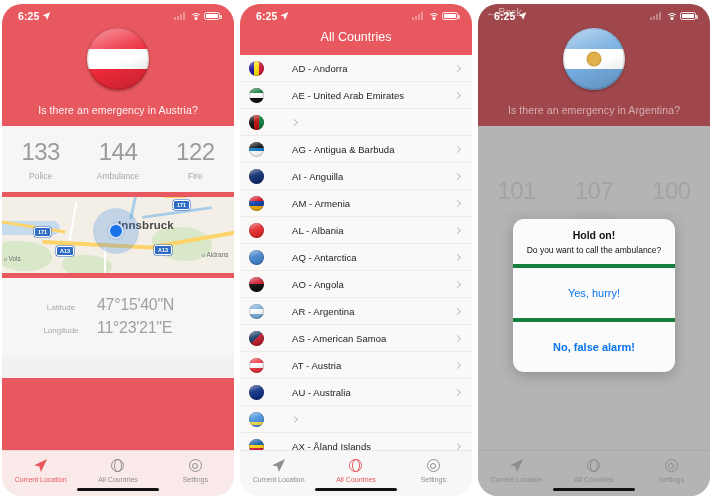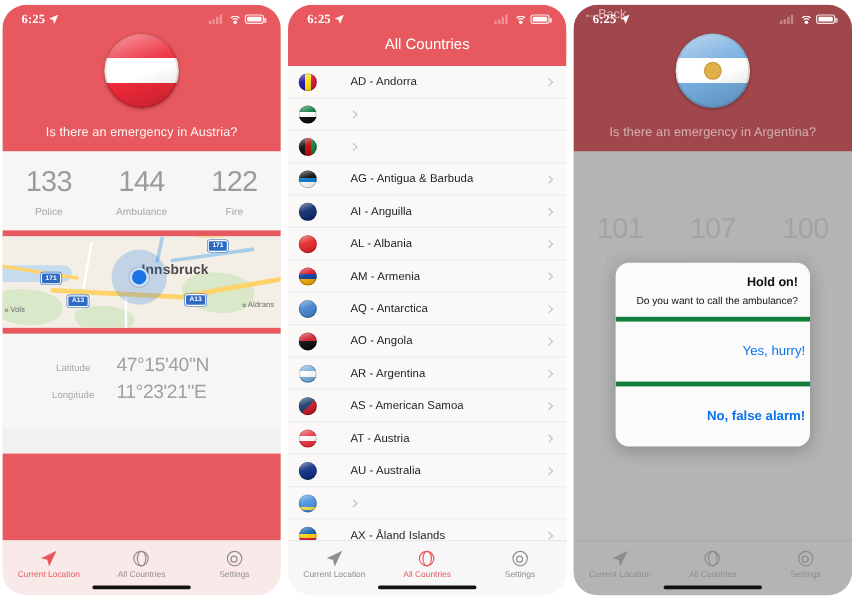--- a/index.html
+++ b/index.html
@@ -33,21 +33,21 @@
     height: 22px;
     display: flex;
     align-items: center;
     justify-content: space-between;
     padding: 2px 14px 0 16px;
     font-size: 10.5px;
     font-weight: bold;
     color: #fff;
     letter-spacing: .1px;
   }
-  .sb-left { display: flex; align-items: center; gap: 3px; font-family: Liberation Serif, serif; }
+  .sb-left { display: flex; align-items: center; gap: 3px; }
   .sb-right { display: flex; align-items: center; gap: 3px; }
   .loc-arrow {
     width: 8px; height: 8px;
     background: #fff;
     clip-path: polygon(100% 0, 0 45%, 42% 55%, 58% 100%);
     opacity: .95;
   }
   .wifi { width: 11px; height: 8px; position: relative; }
   .wifi i {
     position: absolute; left: 50%; transform: translateX(-50%);
@@ -264,21 +264,21 @@
   .homebar {
     position:absolute; bottom:5px; left:50%; transform:translateX(-50%);
     width:82px; height:3.5px; background:#111; border-radius:2px;
   }
   .alert {
     position:absolute; z-index:30;
     left:50%; top:215px; transform:translateX(-50%);
     width:162px; background:#fbfbfb;
     border-radius:11px; overflow:hidden;
     box-shadow:0 3px 14px rgba(0,0,0,.22);
-    text-align:right;
+    text-align:center;
   }
   .alert-head { padding:10px 10px 9px; }
   .alert-title { font-size:10.5px; font-weight:bold; color:#111; }
   .alert-msg { font-size:8.5px; color:#111; margin-top:4px; }
   .alert-btn {
     border-top:4px solid #15803d;
     padding:19px 4px; font-size:11px; color:#0a73ec;
   }
   .alert-btn.bold { font-weight:bold; }
 </style>
@@ -419,44 +419,45 @@
     </div>
 
     <div class="listwrap">
       <div class="crow-item">
         <span class="flagsm" style="background:linear-gradient(90deg,#10069f 33%,#fedf00 33% 66%,#d00c33 66%)"></span>
         <span class="cname">AD - Andorra</span>
         <span class="chev"></span>
       </div>
       <div class="crow-item">
         <span class="flagsm" style="background:linear-gradient(#00732f 0 33%,#fff 33% 66%,#000 66%)"></span>
+        <span class="cname">AE - United Arab Emirates</span>
         <span class="chev"></span>
       </div>
       <div class="crow-item">
         <span class="flagsm" style="background:linear-gradient(90deg,#000 33%,#bf0000 33% 66%,#007a36 66%)"></span>
         <span class="chev"></span>
       </div>
       <div class="crow-item">
         <span class="flagsm" style="background:linear-gradient(#000 0 40%,#0072c6 40% 62%,#fff 62%)"></span>
         <span class="cname">AG - Antigua &amp; Barbuda</span>
         <span class="chev"></span>
       </div>
       <div class="crow-item">
         <span class="flagsm" style="background:#012169"></span>
         <span class="cname">AI - Anguilla</span>
         <span class="chev"></span>
       </div>
       <div class="crow-item">
+        <span class="flagsm" style="background:linear-gradient(#d90012 0 33%,#0033a0 33% 66%,#f2a800 66%)"></span>
+        <span class="cname">AM - Armenia</span>
+        <span class="chev"></span>
+      </div>
+      <div class="crow-item">
         <span class="flagsm" style="background:#e41e20"></span>
         <span class="cname">AL - Albania</span>
-        <span class="chev"></span>
-      </div>
-      <div class="crow-item">
-        <span class="flagsm" style="background:linear-gradient(#d90012 0 33%,#0033a0 33% 66%,#f2a800 66%)"></span>
-        <span class="cname">AM - Armenia</span>
         <span class="chev"></span>
       </div>
       <div class="crow-item">
         <span class="flagsm" style="background:#3b7fcc"></span>
         <span class="cname">AQ - Antarctica</span>
         <span class="chev"></span>
       </div>
       <div class="crow-item">
         <span class="flagsm" style="background:linear-gradient(#ce1126 0 50%,#000 50%)"></span>
         <span class="cname">AO - Angola</span>

